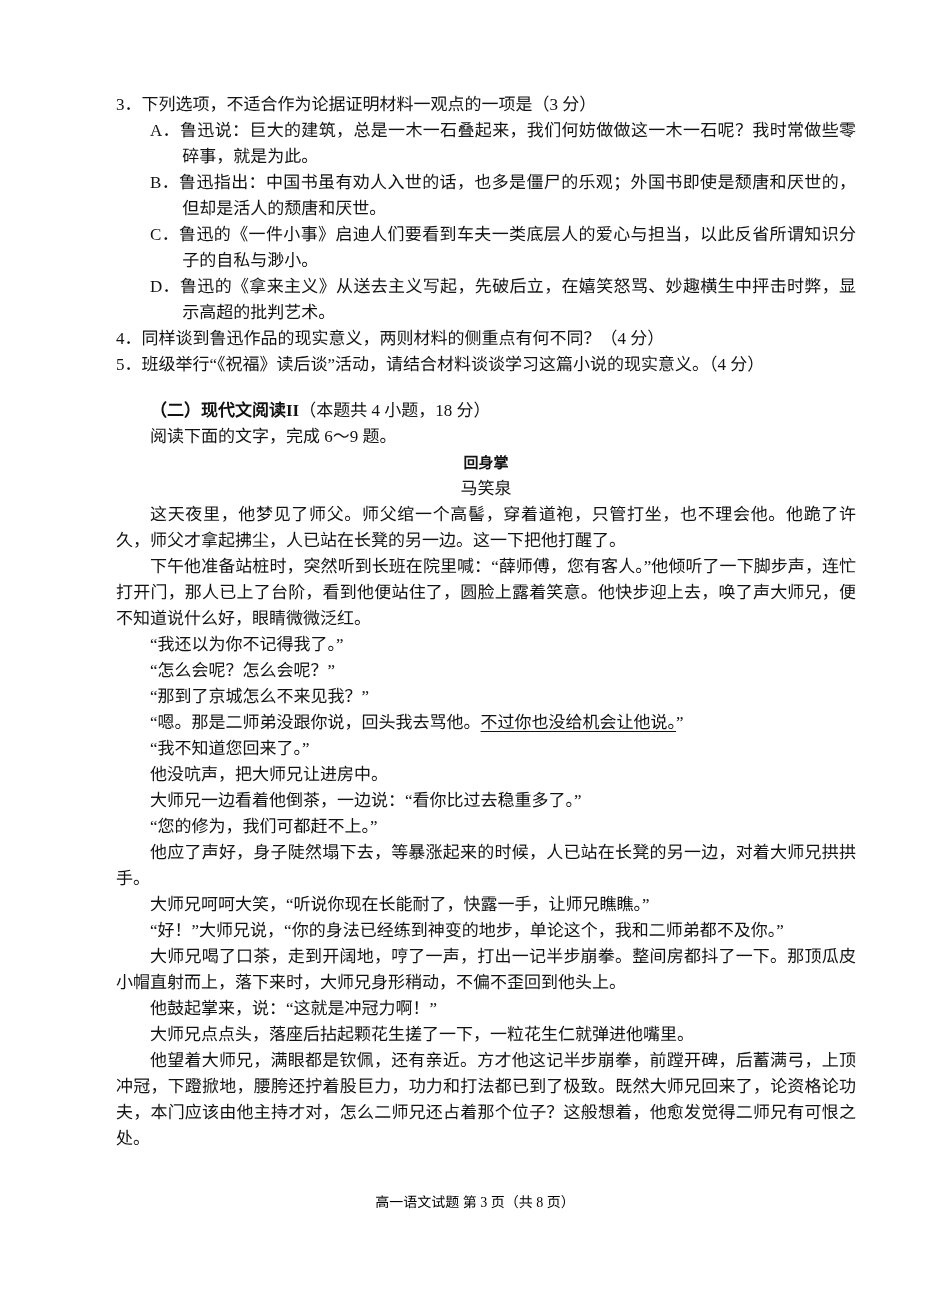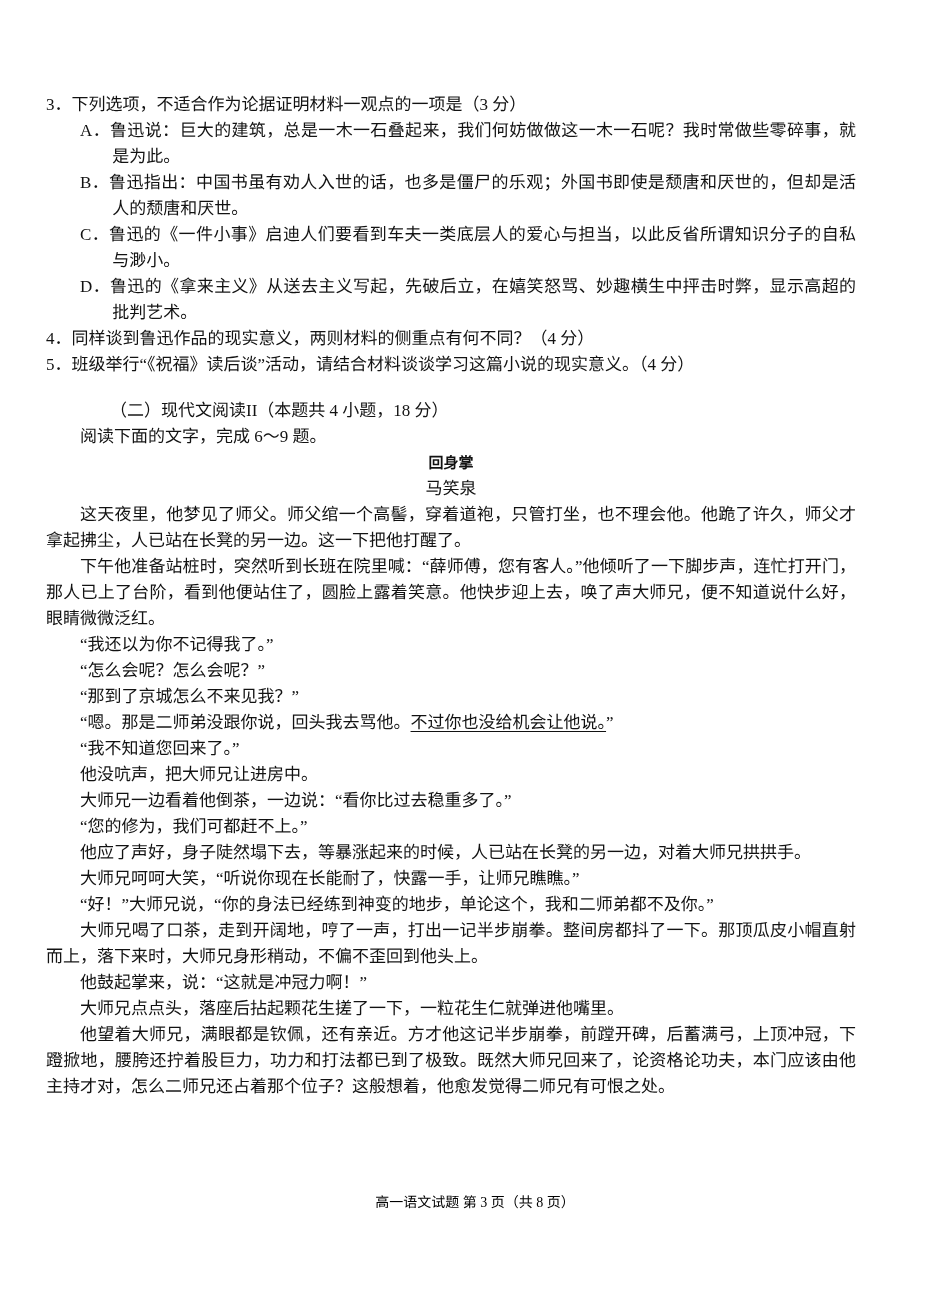--- a/index.html
+++ b/index.html
@@ -2,21 +2,21 @@
 <html lang="zh-CN"><head>
 <meta charset="utf-8">
 <style>
   * { box-sizing: border-box; }
   html, body { margin: 0; padding: 0; background: #ffffff; }
   .page {
     position: relative;
     width: 950px;
     height: 1316px;
     margin: 0 auto;
-    padding: 92px 94px 0 46px;
+    padding: 92px 94px 0 116px;
     background: #ffffff;
     color: #121212;
     font-family: "Liberation Serif", "DejaVu Serif", serif;
     font-size: 17px;
     line-height: 26px;
     overflow: hidden;
   }
   p { margin: 0; text-align: justify; }
   .q-line {
     padding-left: 2em;
@@ -24,21 +24,21 @@
   }
   .option {
     margin-left: 2em;
     padding-left: 1.9em;
     text-indent: -1.9em;
   }
   .section-heading {
     margin-top: 20px;
     text-indent: 2em;
   }
-  .section-heading .bold { font-weight: normal; margin-left: 30px; }
+  .section-heading .bold { font-weight: bold; }
   .instruction { text-indent: 2em; }
   .passage-title {
     margin: 0;
     text-align: center;
     text-indent: 0;
     font-size: 15px;
     font-weight: bold;
     line-height: 26px;
   }
   .passage-author {

